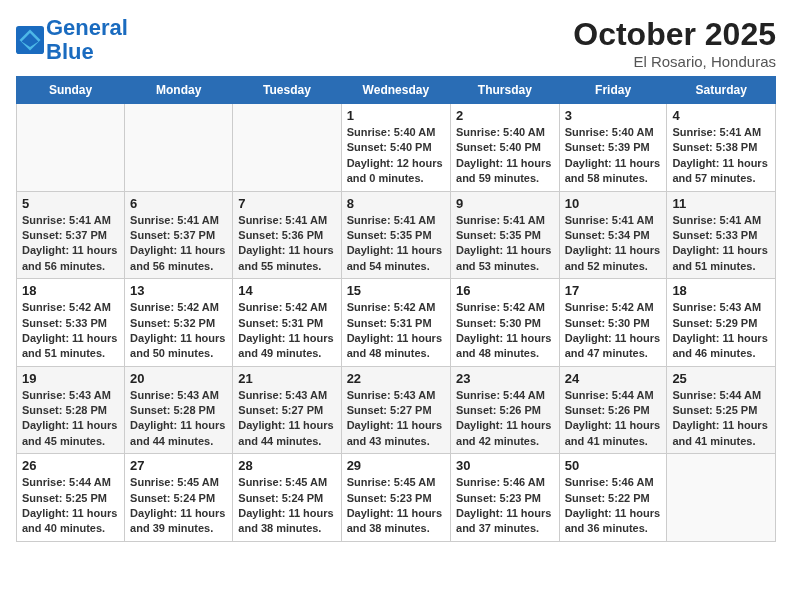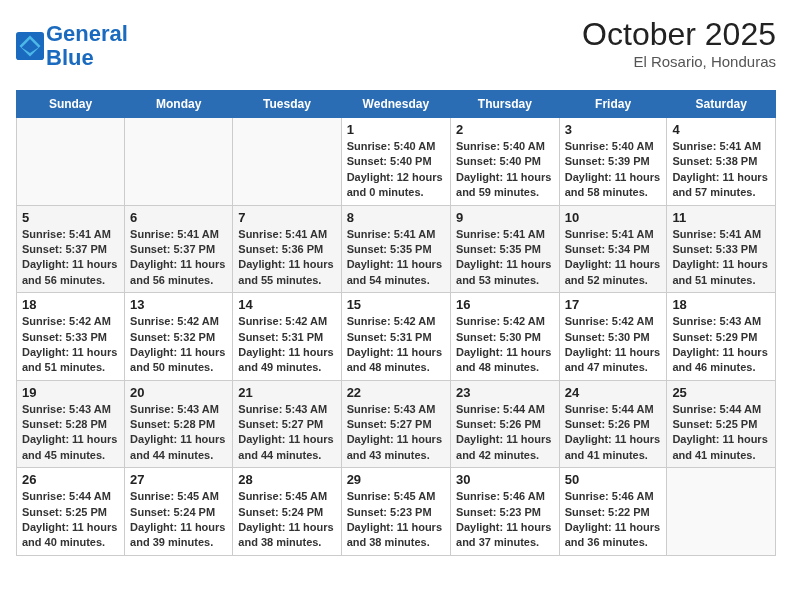--- a/index.html
+++ b/index.html
@@ -6,22 +6,22 @@
     body {
       font-family: Arial, sans-serif;
       background: #fff;
       width: 792px;
       min-height: 612px;
       padding: 16px;
     }
     .header {
       display: flex;
       justify-content: space-between;
-      align-items: flex-end;
-      margin-bottom: 20px;
+      align-items: flex-start;
+      margin-bottom: 6px;
     }
     .logo {
       display: flex;
       align-items: center;
     }
     .logo-text {
       font-size: 22px;
       font-weight: bold;
       color: #1a1a2e;
       line-height: 1.1;
@@ -32,21 +32,21 @@
     .logo-icon {
       width: 28px;
       height: 28px;
       margin-right: 2px;
     }
     .title-block {
       text-align: right;
     }
     .month-title {
       font-size: 32px;
-      font-weight: normal;
+      font-weight: bold;
       color: #222;
     }
     .location {
       font-size: 15px;
       color: #555;
     }
     .calendar {
       width: 100%;
       border-collapse: collapse;
       font-size: 11px;

